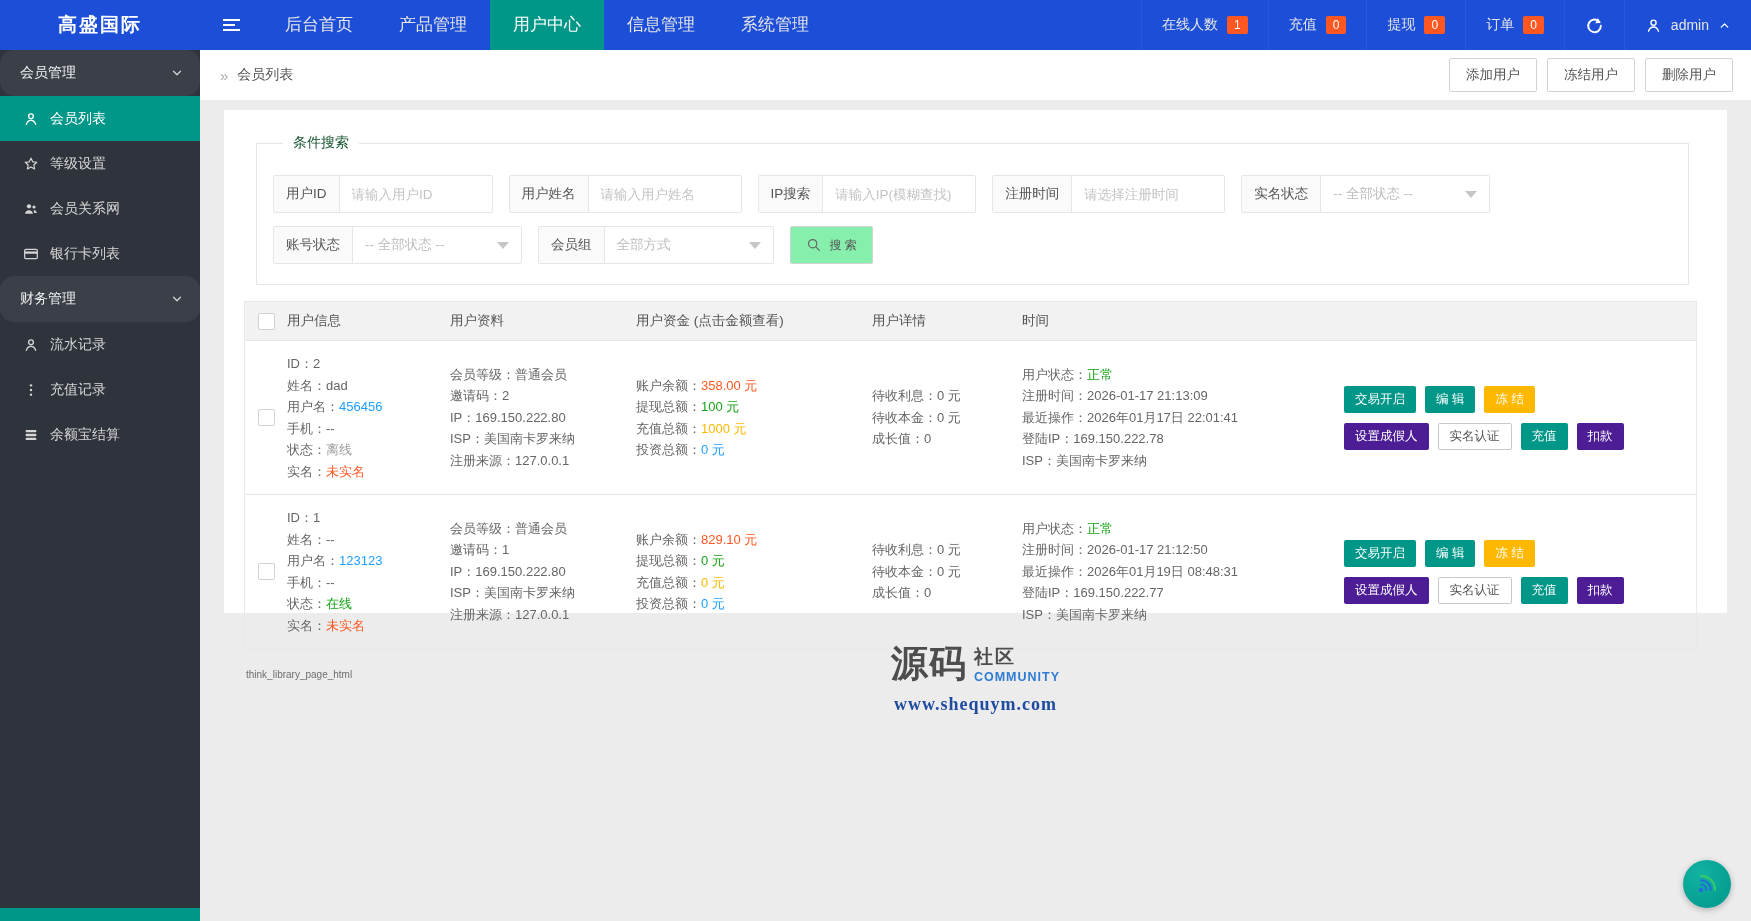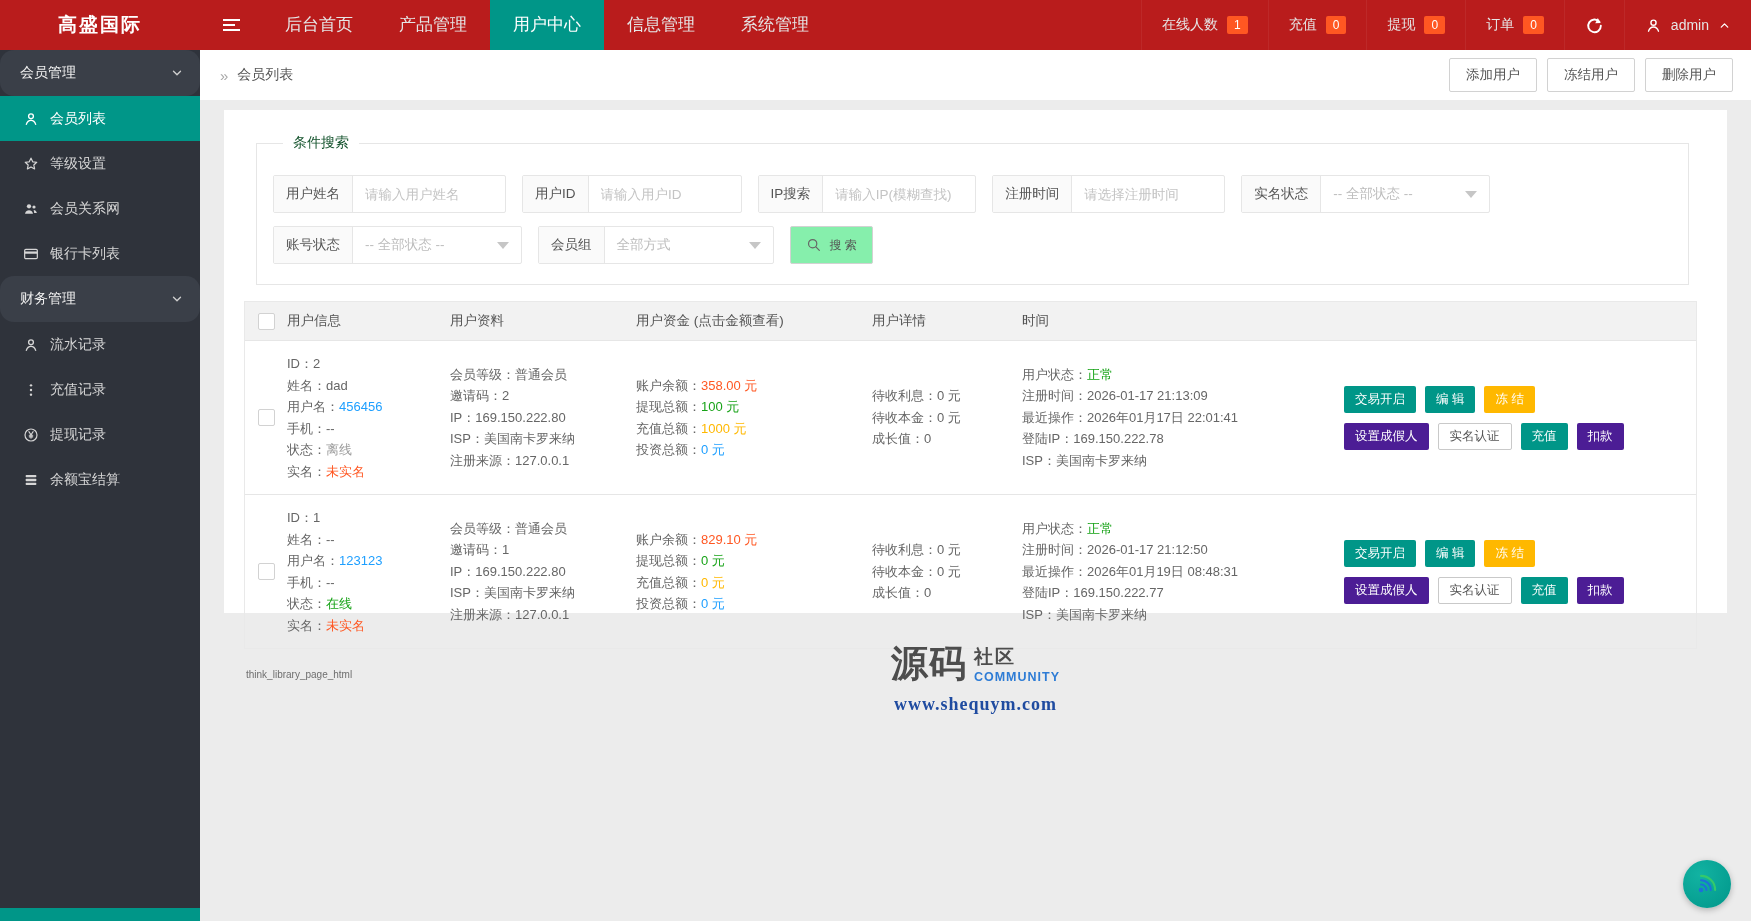--- a/index.html
+++ b/index.html
@@ -2,21 +2,21 @@
 <html><head>
 <meta charset="utf-8">
 <style>
   * { box-sizing: border-box; margin: 0; padding: 0; }
   html,body { width:1751px; height:921px; }
   body {
     font-family: "Liberation Sans", sans-serif;
     background:#ECECEC; position:relative; overflow:hidden; color:#666;
   }
   
-  .header { position:absolute; top:0; left:0; right:0; height:50px; background:#b91c1c; display:flex; align-items:stretch; z-index:20; }
+  .header { position:absolute; top:0; left:0; right:0; height:50px; background:#1d4ed8; display:flex; align-items:stretch; z-index:20; }
   .logo { width:200px; display:flex; align-items:center; justify-content:center; color:#fff; font-size:19px; font-weight:bold; letter-spacing:2px; }
   .burger { width:62px; display:flex; align-items:center; justify-content:center; cursor:pointer; }
   .burger .bars { display:flex; flex-direction:column; gap:3px; }
   .burger .bars i { display:block; width:17px; height:2px; background:#fff; }
   .burger .bars i:nth-child(2){ width:12px; }
   .nav-item { padding:0 23px; line-height:50px; color:#E6E6E6; font-size:17px; cursor:pointer; }
   .nav-item.active { background:#009688; color:#fff; }
   .header-right { margin-left:auto; display:flex; align-items:stretch; }
   .h-cell { display:flex; align-items:center; gap:9px; padding:0 20px; color:#E6E6E6; font-size:14px; border-left:1px solid rgba(255,255,255,.06); cursor:pointer; }
   .badge { background:#FF5722; color:#fff; font-size:12px; line-height:18px; padding:0 7px; border-radius:2px; }
@@ -196,27 +196,20 @@
   <div class="side-item">
     <svg width="16" height="16" viewBox="0 0 24 24">
         <circle cx="12" cy="5" r="1.8" fill="currentColor"></circle>
         <circle cx="12" cy="12" r="1.8" fill="currentColor"></circle>
         <circle cx="12" cy="19" r="1.8" fill="currentColor"></circle>
       </svg>
     <span>充值记录</span>
   </div>
   <div class="side-item">
     <svg width="16" height="16" viewBox="0 0 24 24">
-        <circle cx="12" cy="12" r="9" fill="none" stroke="currentColor" stroke-width="1.8"></circle>
-        <path d="M8.8 7l3.2 4.6L15.2 7M12 11.6V17M9.4 12.4h5.2M9.4 14.8h5.2" fill="none" stroke="currentColor" stroke-width="1.6" stroke-linecap="round"></path>
-      </svg>
-    <span>提现记录</span>
-  </div>
-  <div class="side-item">
-    <svg width="16" height="16" viewBox="0 0 24 24">
         <rect x="4" y="4.5" width="16" height="3.4" rx="1" fill="currentColor"></rect>
         <rect x="4" y="10.3" width="16" height="3.4" rx="1" fill="currentColor"></rect>
         <rect x="4" y="16.1" width="16" height="3.4" rx="1" fill="currentColor"></rect>
       </svg>
     <span>余额宝结算</span>
   </div>
   <div class="side-footer"></div>
 </div>
 
 <div class="main">
@@ -232,26 +225,26 @@
       <button class="btn-plain">删除用户</button>
     </div>
   </div>
 
   <div class="card">
 
     <fieldset class="search">
       <legend>条件搜索</legend>
       <div class="search-row">
         <div class="group">
+          <span class="glabel">用户ID</span>
+          <input placeholder="请输入用户ID" style="">
+        </div>
+        <div class="group">
           <span class="glabel">用户姓名</span>
           <input placeholder="请输入用户姓名" style="">
-        </div>
-        <div class="group">
-          <span class="glabel">用户ID</span>
-          <input placeholder="请输入用户ID" style="">
         </div>
         <div class="group">
           <span class="glabel">IP搜索</span>
           <input placeholder="请输入IP(模糊查找)" style="">
         </div>
         <div class="group">
           <span class="glabel">注册时间</span>
           <input placeholder="请选择注册时间" style="">
         </div>
         <div class="group">

